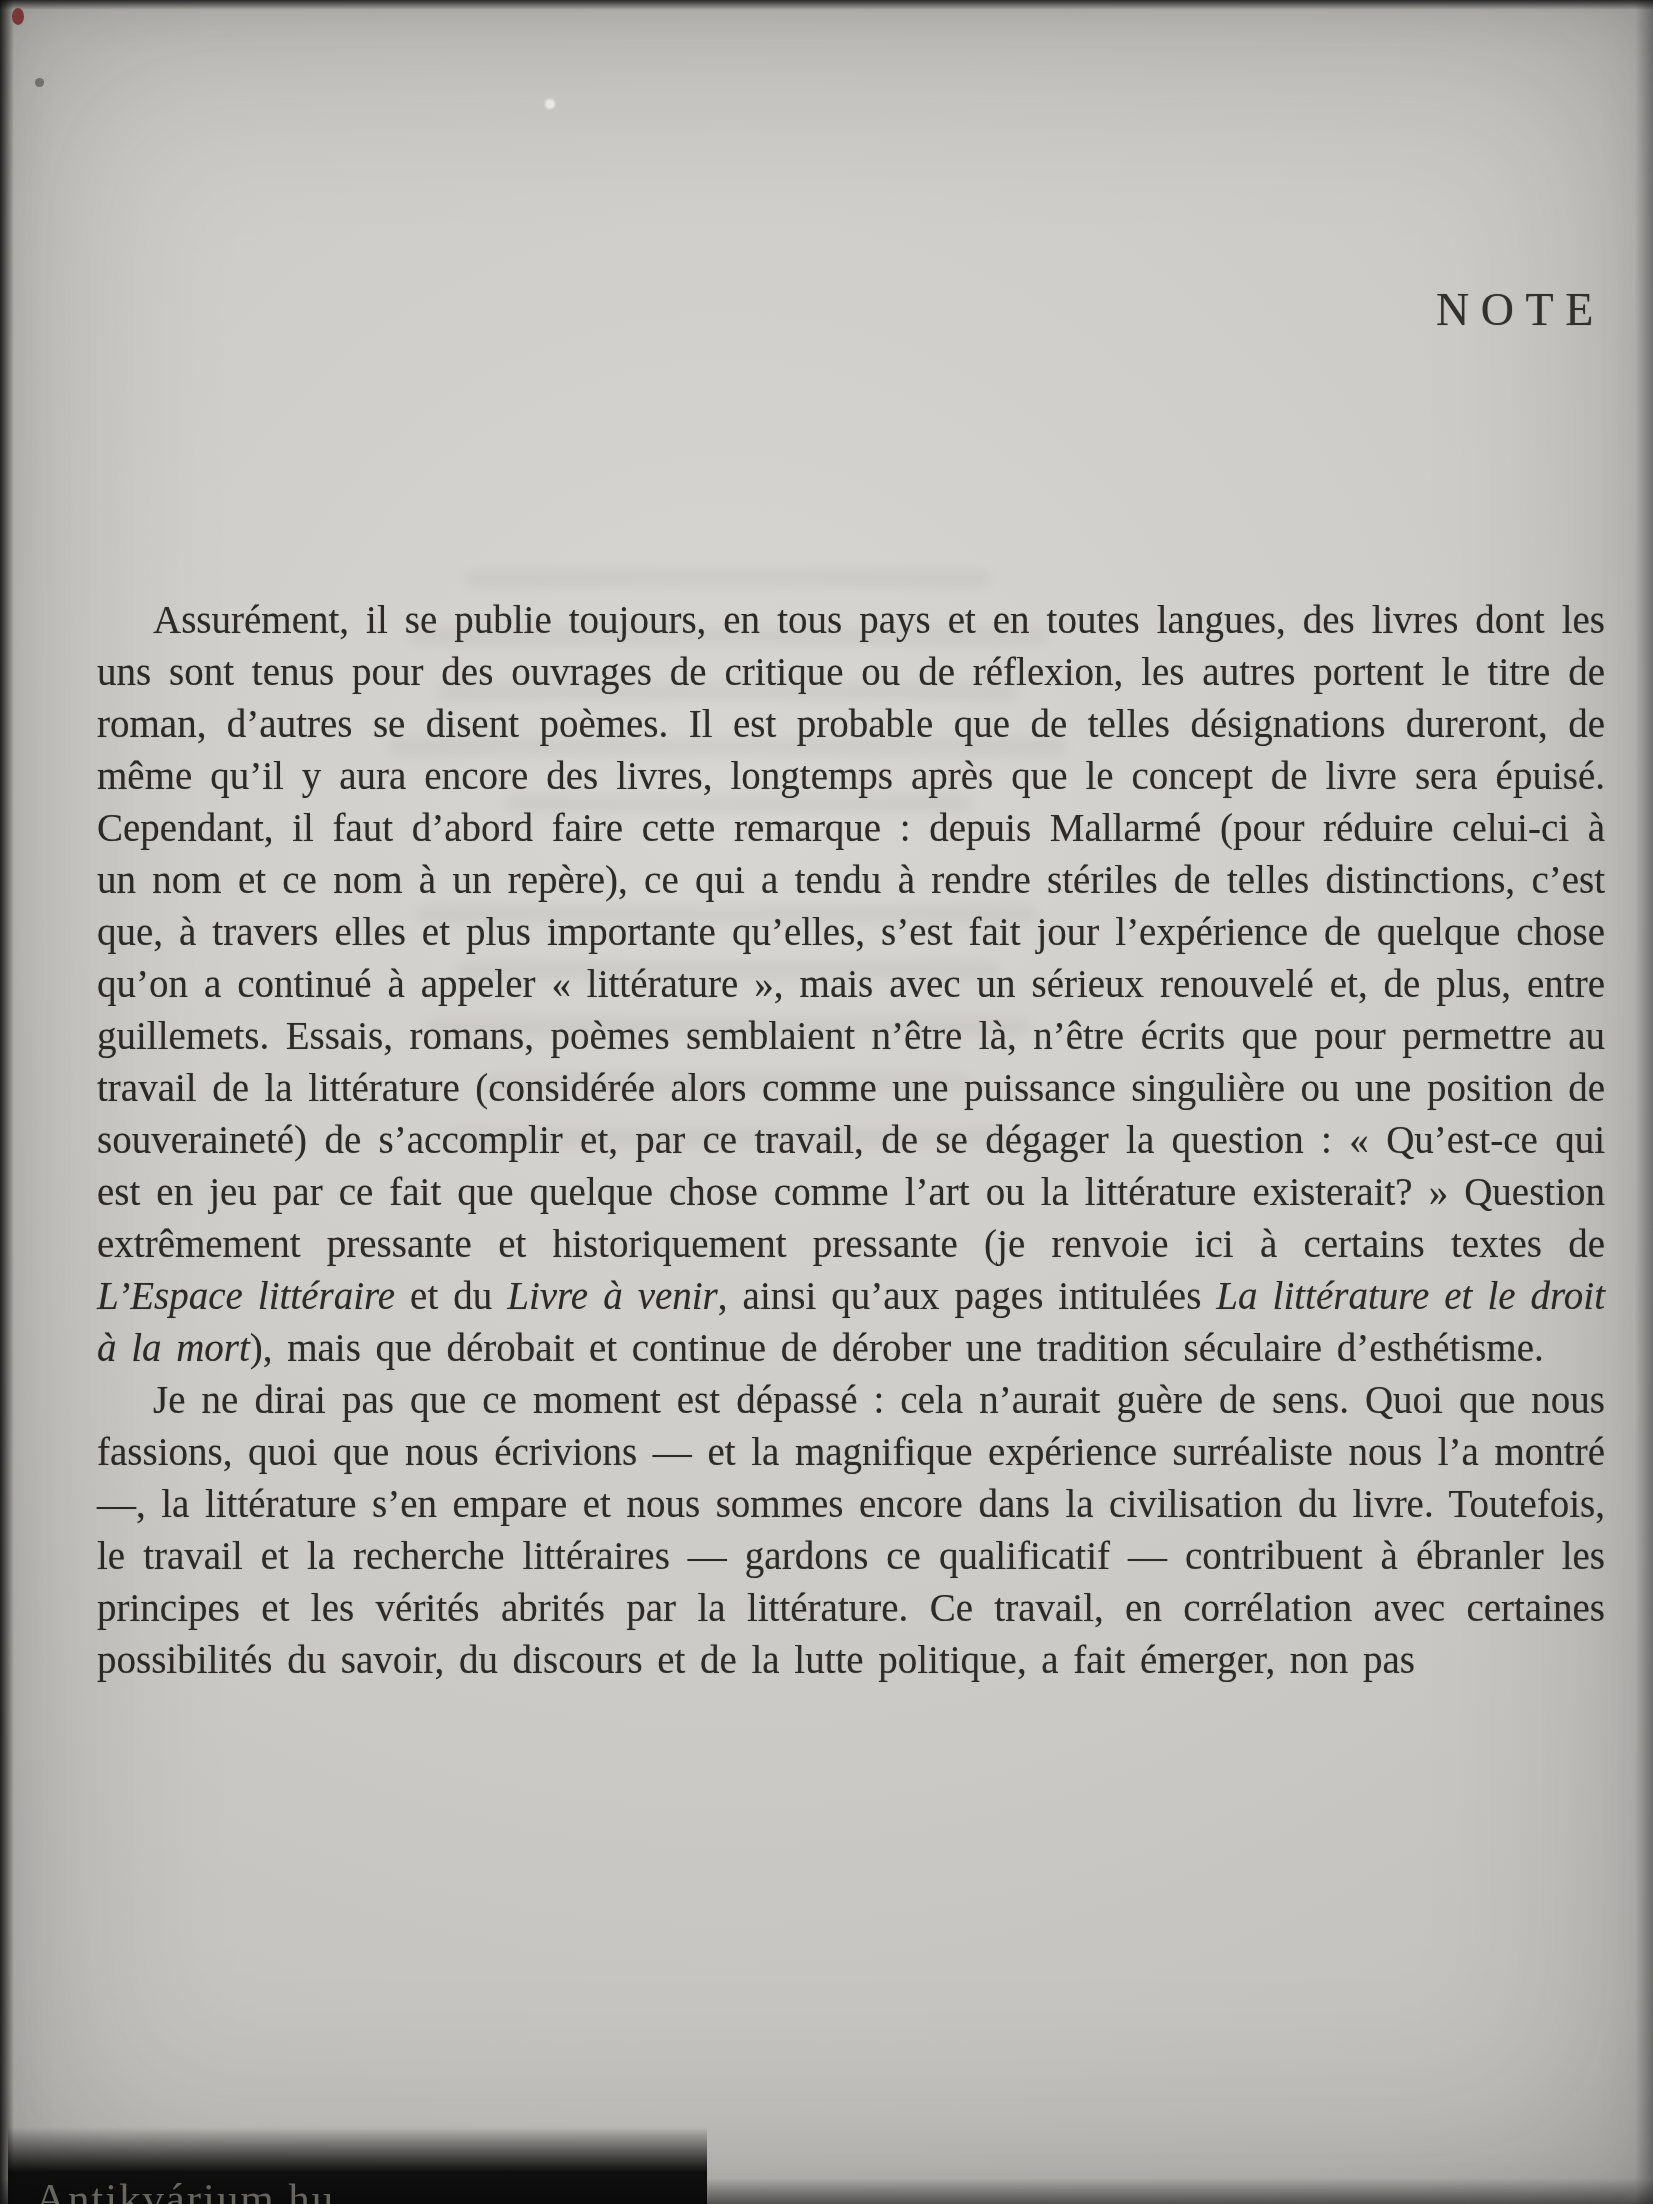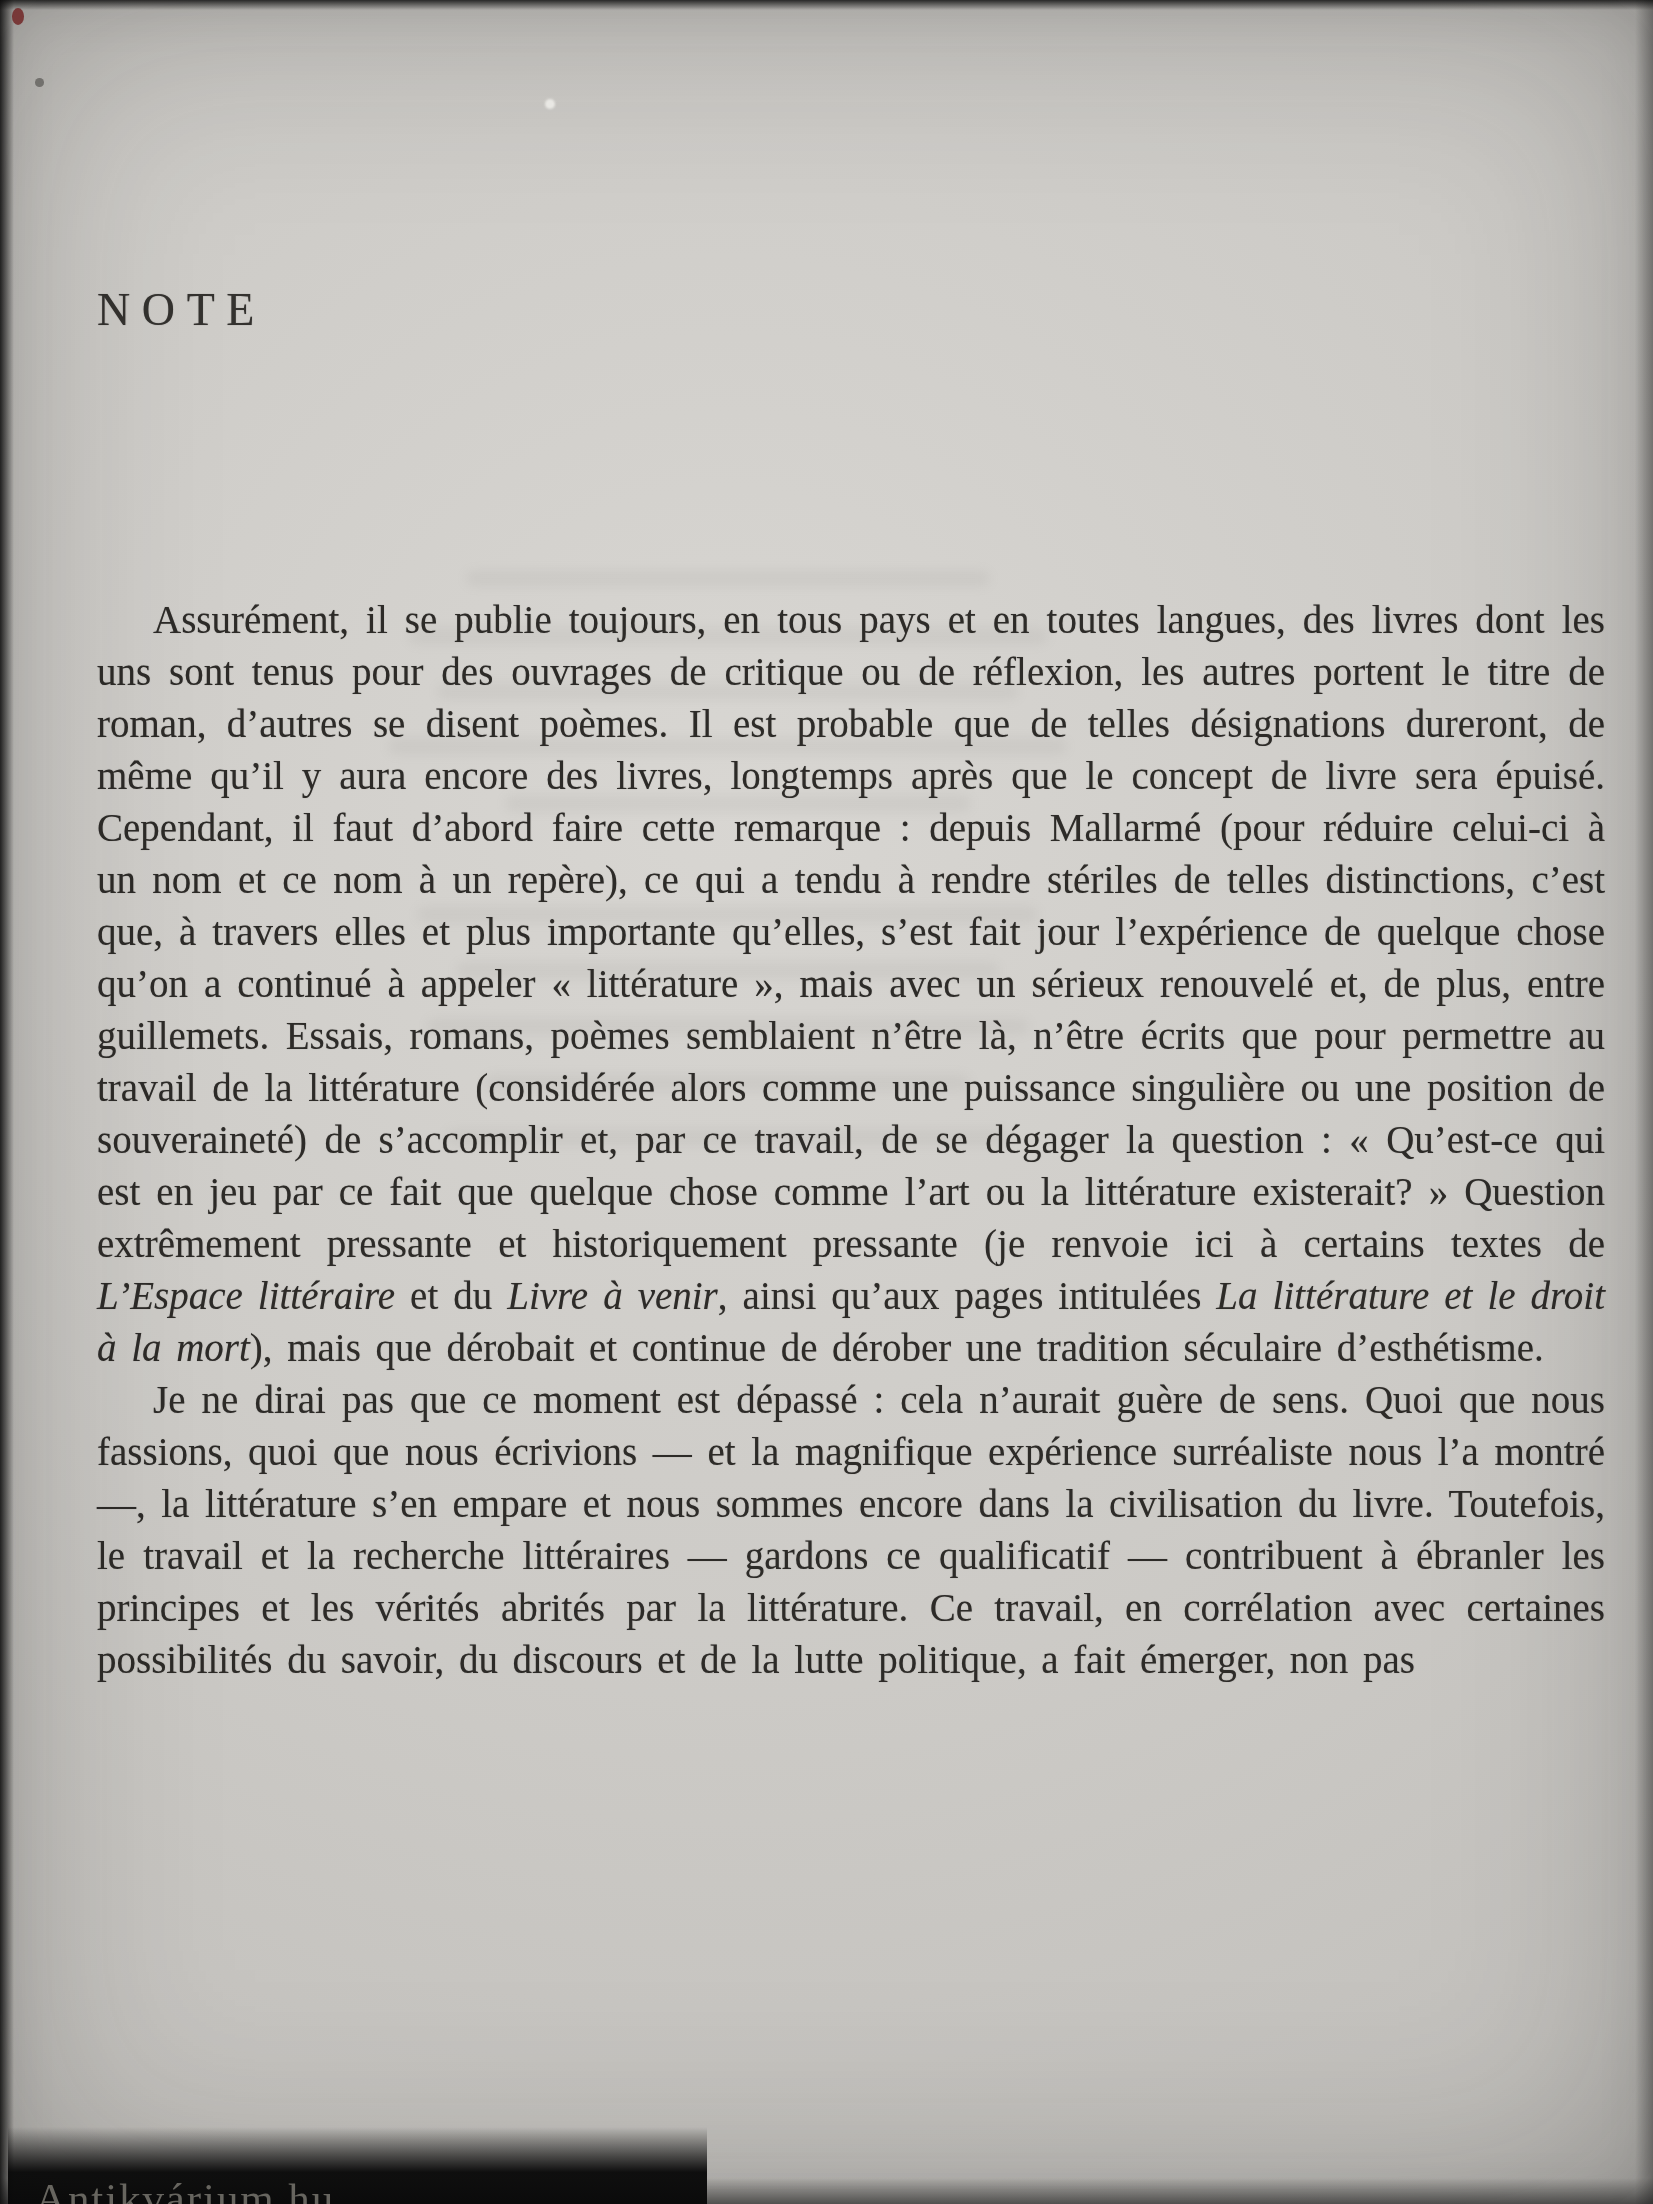--- a/index.html
+++ b/index.html
@@ -60,21 +60,21 @@
   }
   .speck-light {
     position: absolute; left: 545px; top: 99px; width: 9.7px; height: 9.7px;
     background: #f0efeb; opacity: .85; border-radius: 50%;
     filter: blur(1px); z-index: 8;
   }
 
   
   .page-title {
     position: absolute; top: 283px; left: 97px; width: 1508px;
-    text-align: left; font-size: 46px; letter-spacing: 11.6px;
+    text-align: right; font-size: 46px; letter-spacing: 11.6px;
     color: #34322f; z-index: 3;
     text-shadow: 0 0 1px rgba(40,38,35,.45);
   }
   .body-text {
     position: absolute; top: 594px; left: 97px; width: 1508px;
     font-size: 39px; line-height: 52px; color: #2d2b28;
     text-align: justify; z-index: 3;
     text-shadow: 0 0 1px rgba(40,38,35,.35);
   }
   .para { margin: 0; text-indent: 56px; word-spacing: 4.9px; }

